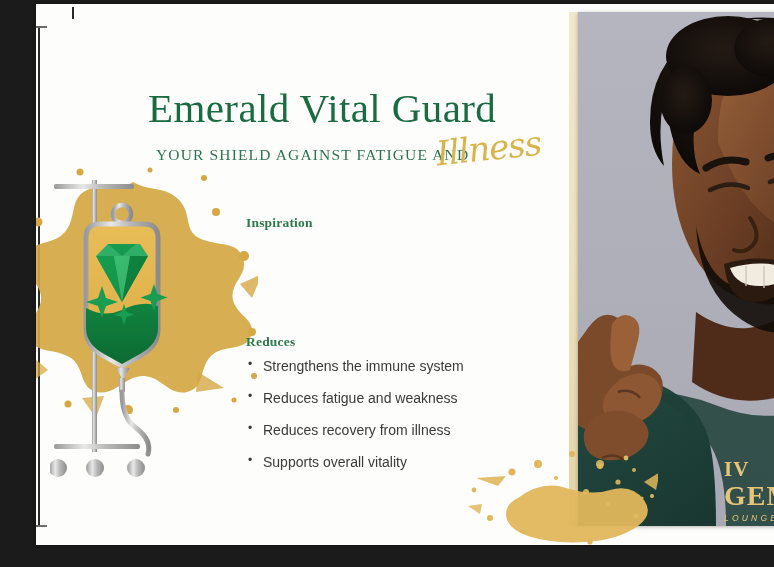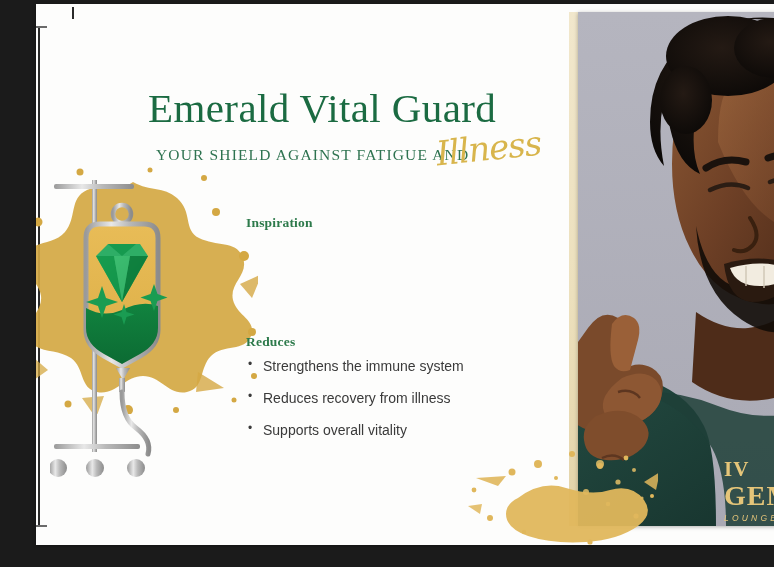--- a/index.html
+++ b/index.html
@@ -270,20 +270,21 @@
     </div>
 
     <div id="inspiration-section">
       <div class="section-heading">Inspiration</div>
     </div>
 
     <div id="benefits-section">
       <div class="section-heading">Reduces</div>
       <ul id="benefits-list">
         <li>Strengthens the immune system</li>
+        <li>Reduces fatigue and weakness</li>
         <li>Reduces recovery from illness</li>
         <li>Supports overall vitality</li>
       </ul>
     </div>
 
     <div id="photo-panel">
       <div id="photo-border-strip"></div>
       <div id="photo-frame">
         <svg id="photo-svg" width="220" height="514" viewBox="0 0 220 514">
           <defs>

